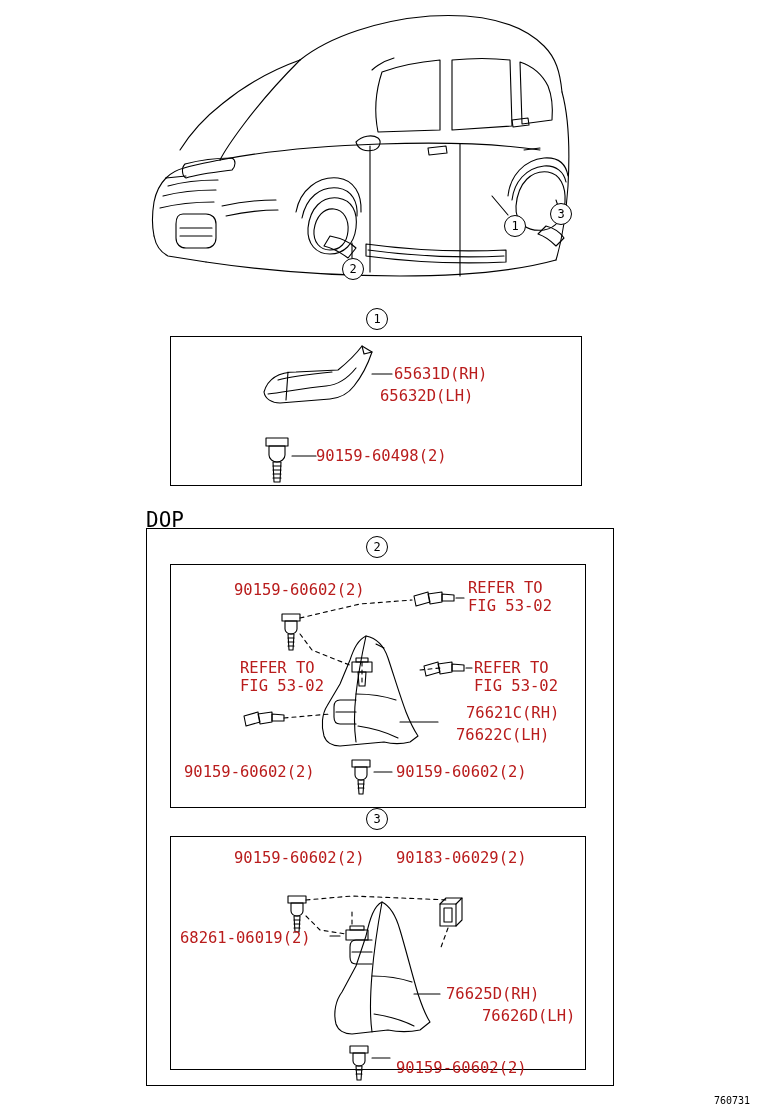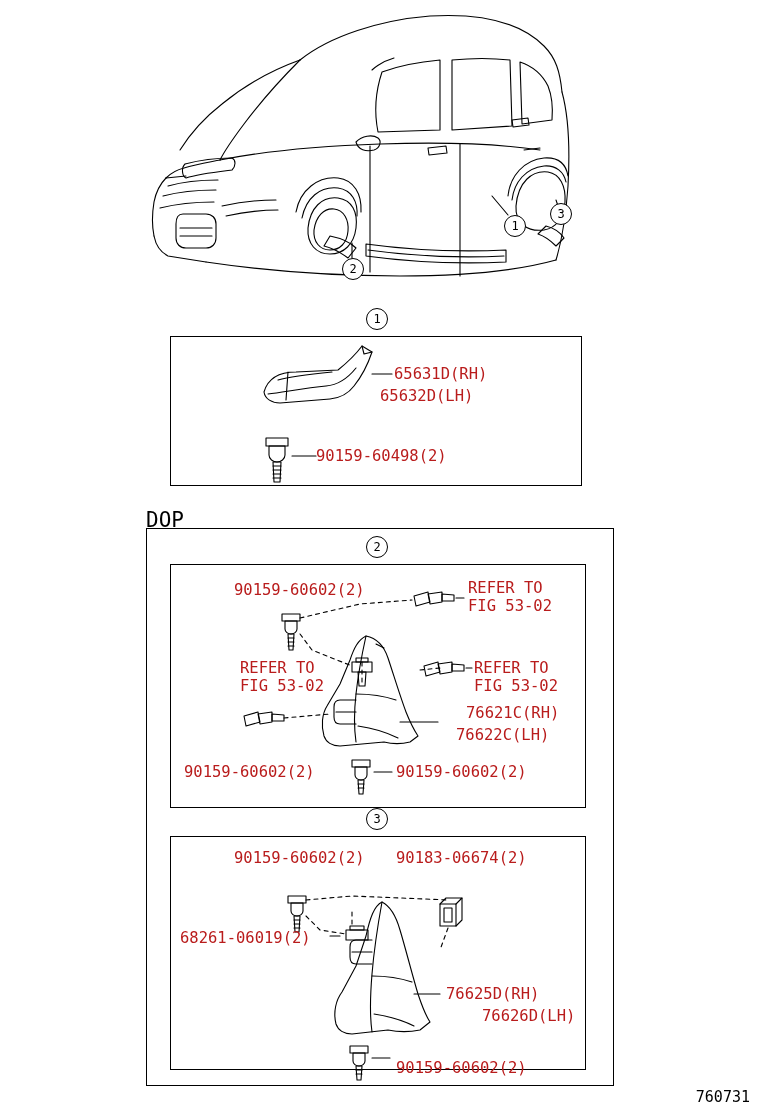--- a/index.html
+++ b/index.html
@@ -51,21 +51,21 @@
   }
   .box {
     position: absolute;
     border: 1.3px solid #000;
     background: transparent;
   }
   .footer {
     position: absolute;
     right: 10px;
     bottom: 6px;
-    font-size: 15px;
+    font-size: 10px;
     font-family: "DejaVu Sans Mono", monospace;
   }
   .dop {
     position: absolute;
     font-size: 21px;
     font-family: "DejaVu Sans Mono", monospace;
   }
 </style>
 </head>
 <body>
@@ -282,21 +282,21 @@
   <div class="lbl" style="left:466px; top:703px;">76621C(RH)</div>
   <div class="lbl" style="left:456px; top:725px;">76622C(LH)</div>
 
   <div class="lbl" style="left:184px; top:762px;">90159-60602(2)</div>
   <div class="lbl" style="left:396px; top:762px;">90159-60602(2)</div>
 
   <div class="callout" style="left:366px; top:808px;">3</div>
   <div class="box" style="left:170px; top:836px; width:414px; height:232px;"></div>
 
   <div class="lbl" style="left:234px; top:848px;">90159-60602(2)</div>
-  <div class="lbl" style="left:396px; top:848px;">90183-06674(2)</div>
+  <div class="lbl" style="left:396px; top:848px;">90183-06029(2)</div>
   <div class="lbl" style="left:180px; top:928px;">68261-06019(2)</div>
   <div class="lbl" style="left:446px; top:984px;text-align:right;">76625D(RH)</div>
   <div class="lbl" style="left:446px; top:1006px;margin-left:36px;">76626D(LH)</div>
   <div class="lbl" style="left:396px; top:1058px;">90159-60602(2)</div>
 
   <div class="footer">760731</div>
 
 </div>
 
 </body></html>

